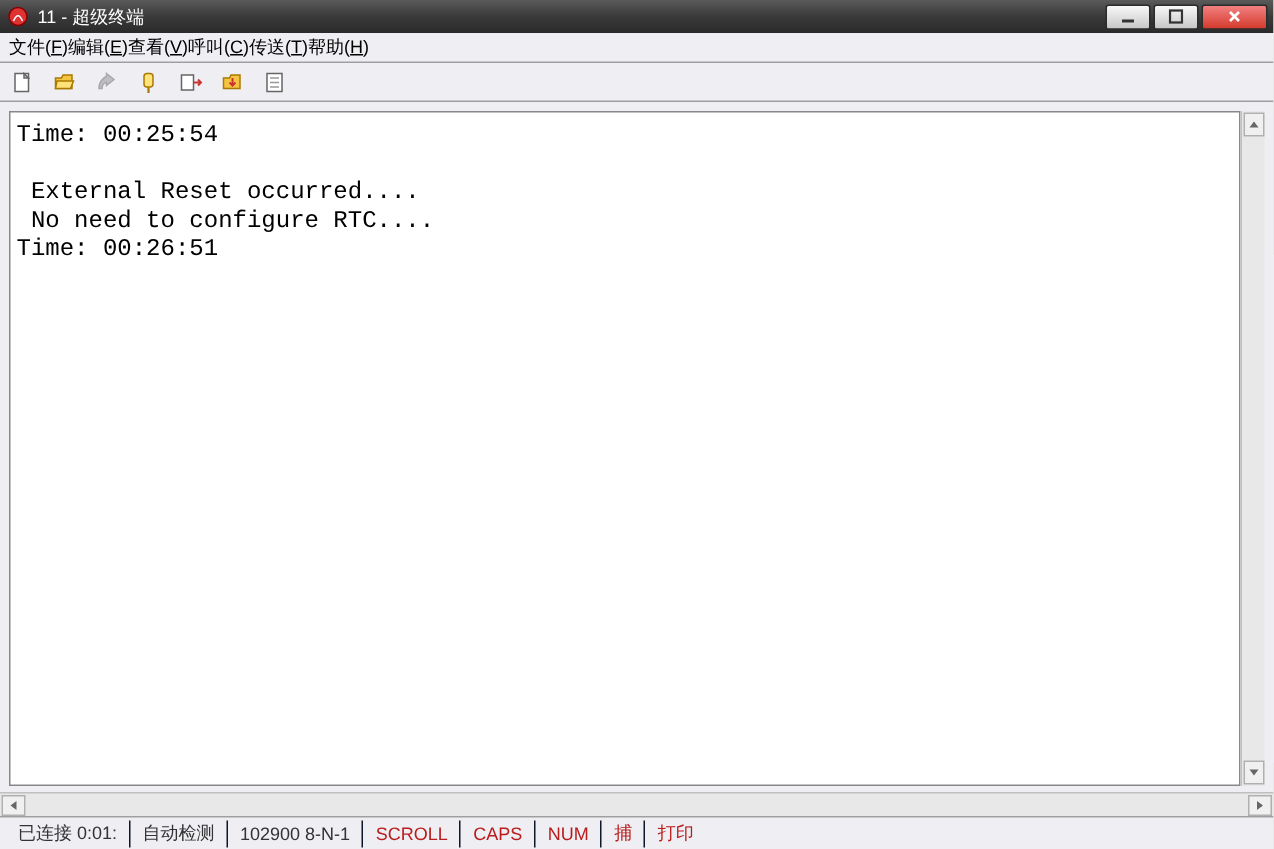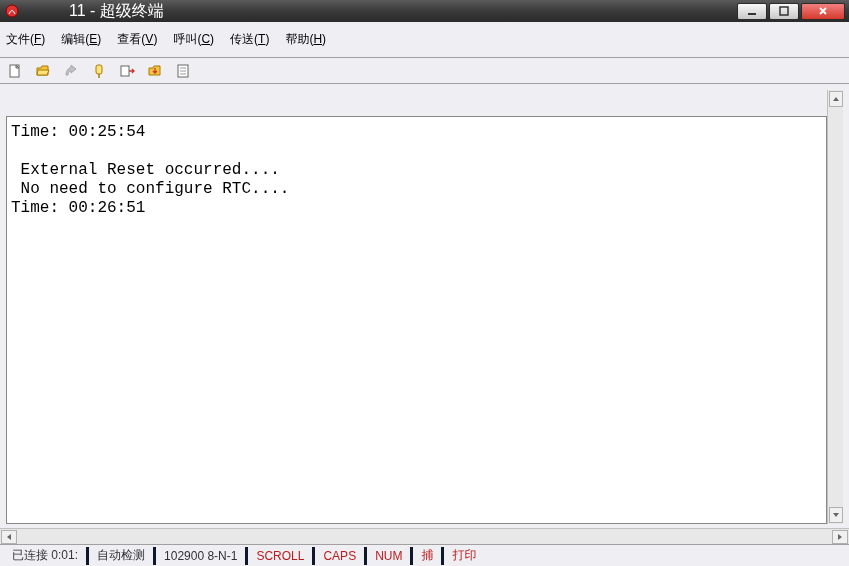--- a/index.html
+++ b/index.html
@@ -24,47 +24,46 @@
     padding: 0 4px;
     user-select: none;
   }
   .titlebar .app-icon {
     width: 16px; height: 16px;
     margin-right: 5px;
     display: inline-flex; align-items: center; justify-content: center;
   }
   .titlebar .title-text {
     flex: 1;
-    font-size: 16px;
-    margin-left: 44px;
+    font-size: 12px;
   }
   .win-btns { display: flex; gap: 2px; }
   .win-btn {
     width: 30px; height: 17px;
     border: 1px solid #2b2b2b;
     border-radius: 2px;
     display: flex; align-items: center; justify-content: center;
     background: linear-gradient(to bottom, #f8f8f8, #c7c7c7);
     color: #333;
   }
   .win-btn.close {
     background: linear-gradient(to bottom, #f28080, #d43a2c);
     color: #fff;
     width: 44px;
   }
   .win-btn svg { display: block; }
   
   .menubar {
-    height: 36px;
+    height: 20px;
     background: #eeeef3;
     border-bottom: 1px solid #a0a0a0;
     display: flex;
     align-items: center;
     padding: 0 6px;
-    gap: 16px;
+    gap: 0;
     font-size: 12px;
     color: #000;
   }
   .menubar .menu-item { cursor: default; }
   .menubar .menu-item u { text-decoration: underline; }
   
   .toolbar {
     height: 26px;
     background: #eeeef3;
     border-bottom: 1px solid #a0a0a0;
@@ -88,21 +87,20 @@
     position: relative;
   }
   .term-wrap {
     flex: 1;
     border: 1px solid #888;
     background: #fff;
     box-shadow: inset 1px 1px 0 #fff;
     overflow: hidden;
     display: flex;
     flex-direction: column;
-    margin-top: 26px;
   }
   .terminal {
     flex: 1;
     padding: 6px 4px;
     font-family: Consolas, "Courier New", monospace;
     font-size: 16px;
     line-height: 19px;
     white-space: pre;
     color: #000;
     overflow: hidden;
@@ -128,21 +126,21 @@
     background: #eeeef3;
     border-top: 1px solid #a0a0a0;
     display: flex;
     align-items: center;
     font-size: 12px;
     color: #333;
     padding: 0 4px;
   }
   .statusbar .cell {
     padding: 0 8px;
-    border-right: 3px solid #0f172a;
+    border-right: 1px solid #0f172a;
     height: 18px;
     display: flex; align-items: center;
   }
   .statusbar .cell.dim { color: #b91c1c; }
   .statusbar .cell:last-child { border-right: none; }
   .hscroll-strip {
     height: 16px;
     background: #e8e8e8;
     border-top: 1px solid #c0c0c0;
     display:flex; align-items:center;

